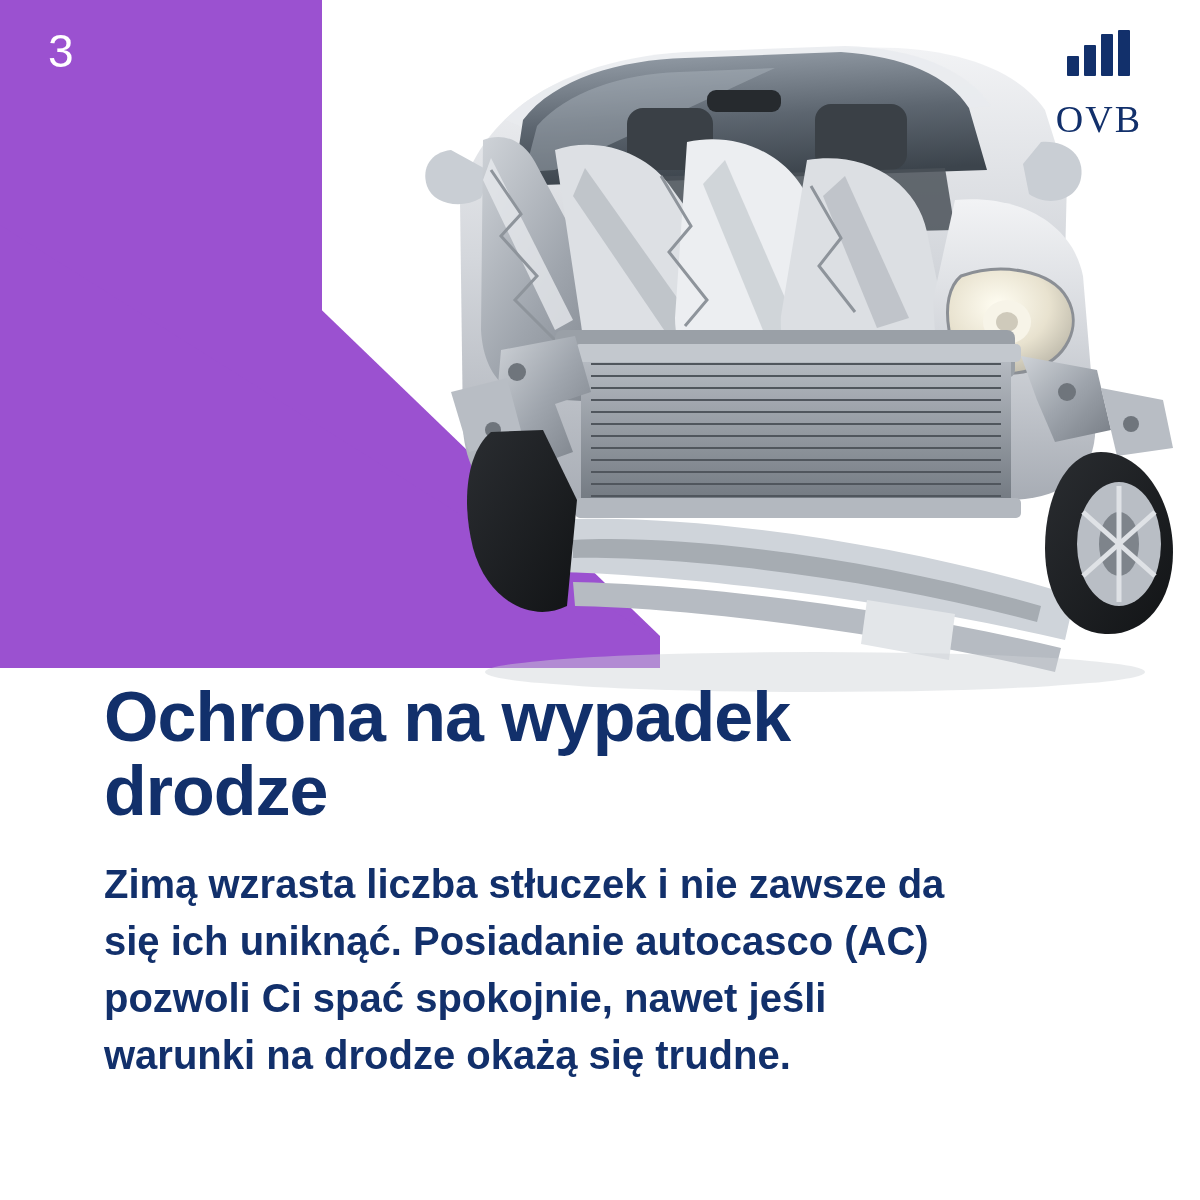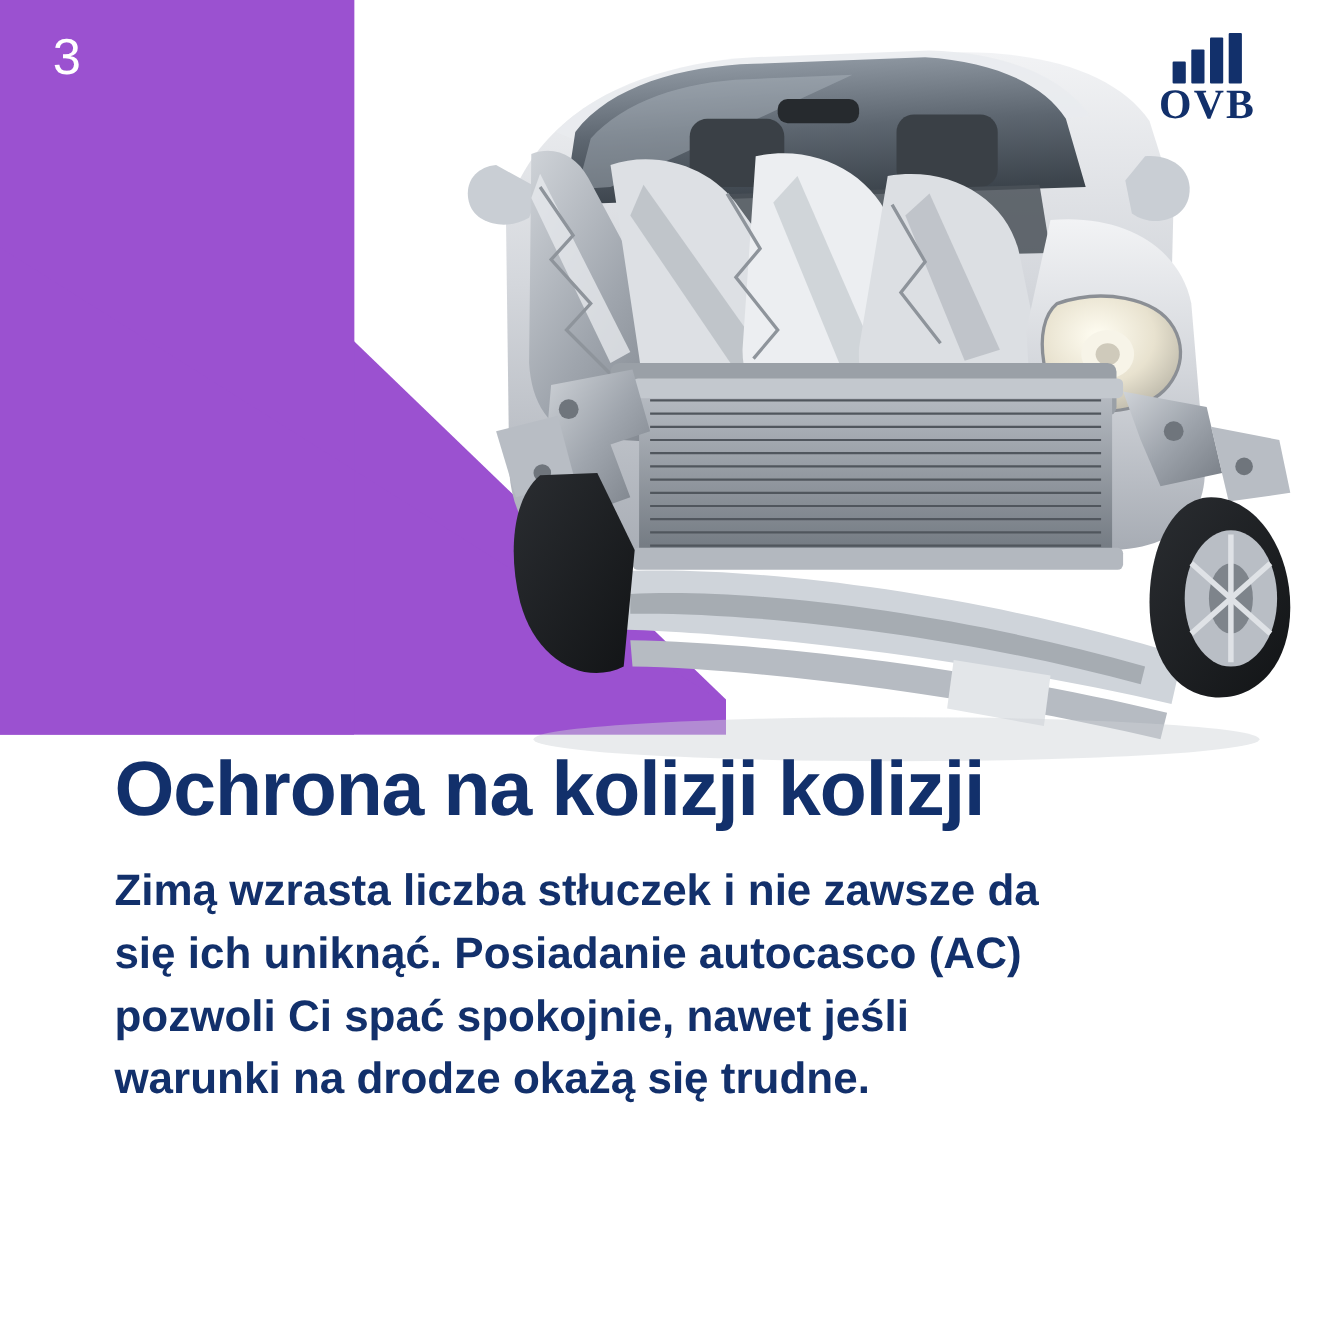--- a/index.html
+++ b/index.html
@@ -77,24 +77,24 @@
     display: block;
     width: 12px;
     background: #12306B;
     border-radius: 1px;
   }
   .logo-bars i:nth-child(1) { height: 20px; }
   .logo-bars i:nth-child(2) { height: 31px; }
   .logo-bars i:nth-child(3) { height: 42px; }
   .logo-bars i:nth-child(4) { height: 46px; }
   .logo-text {
-    margin-top: 0;
+    margin-top: 24px;
     font-family: "Liberation Serif", serif;
     font-size: 38px;
-    font-weight: 700;
+    font-weight: 400;
     letter-spacing: 2px;
     line-height: 1;
   }
 
   
   .photo {
     position: absolute;
     left: 255px;
     top: 0;
     width: 945px;
@@ -261,17 +261,17 @@
         <line x1="864" y1="486" x2="864" y2="602"></line>
         <line x1="828" y1="512" x2="900" y2="576"></line>
         <line x1="828" y1="576" x2="900" y2="512"></line>
       </g>
 
       <ellipse cx="560" cy="672" rx="330" ry="20" fill="#cfd3d8" opacity="0.45"></ellipse>
     </svg>
   </div>
 
   <div class="content">
-    <h1 class="headline">Ochrona na kolizji kolizji</h1>
+    <h1 class="headline">Ochrona na wypadek drodze</h1>
     <p class="body-text">Zimą wzrasta liczba stłuczek i nie zawsze da się ich uniknąć. Posiadanie autocasco (AC) pozwoli Ci spać spokojnie, nawet jeśli warunki na drodze okażą się trudne.</p>
   </div>
 
 </div>
 
 </body></html>

